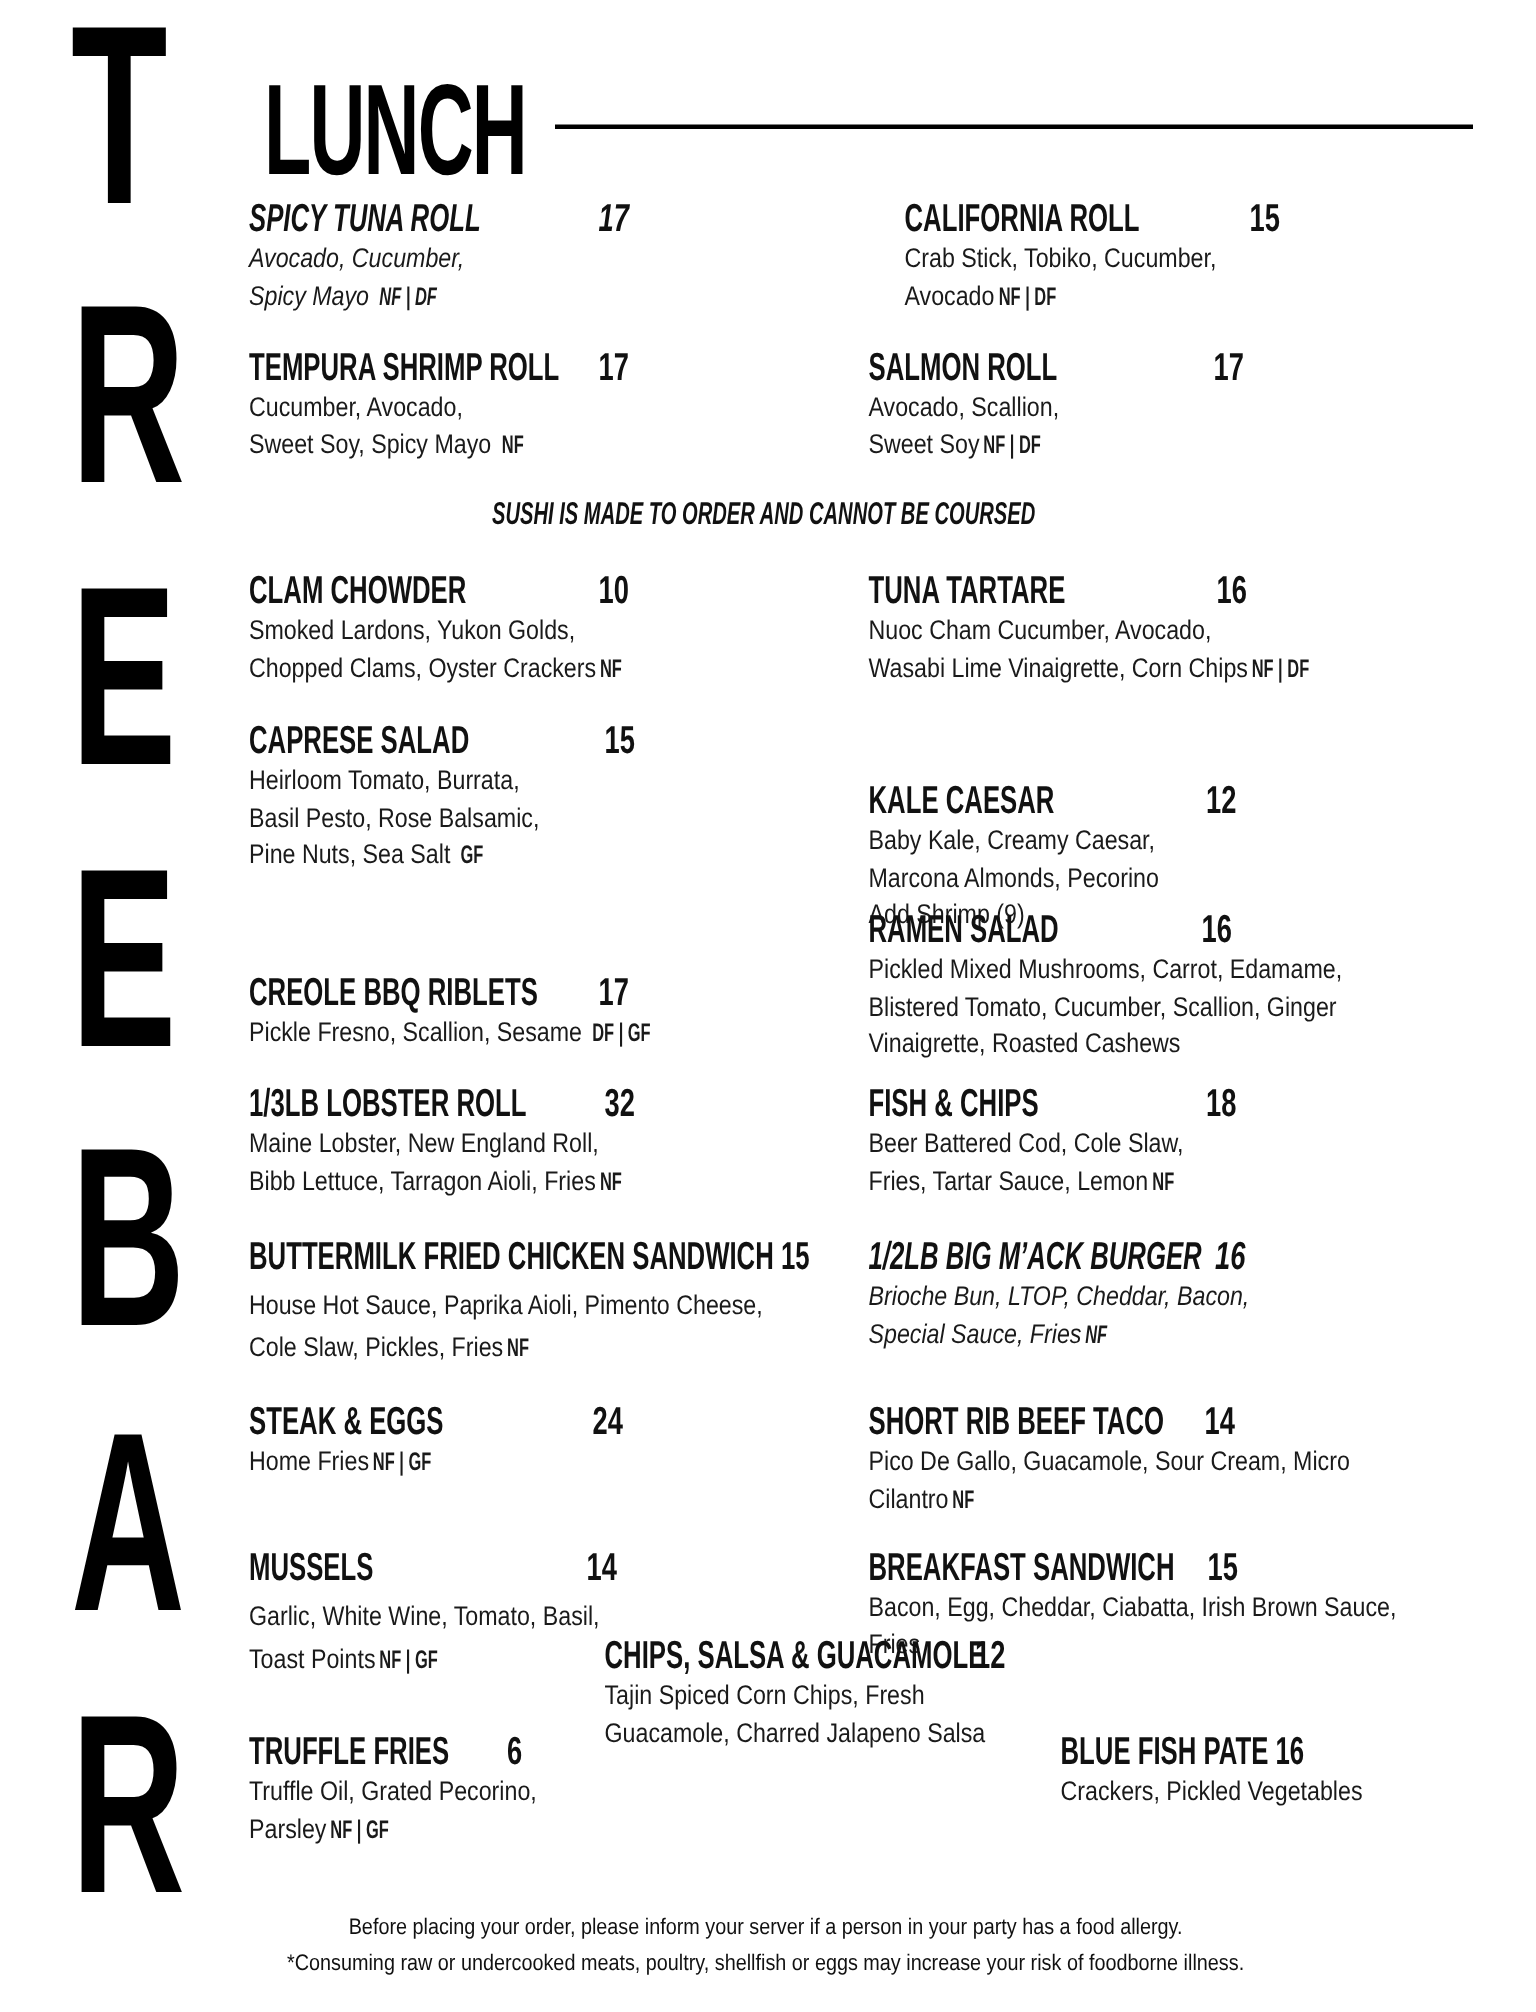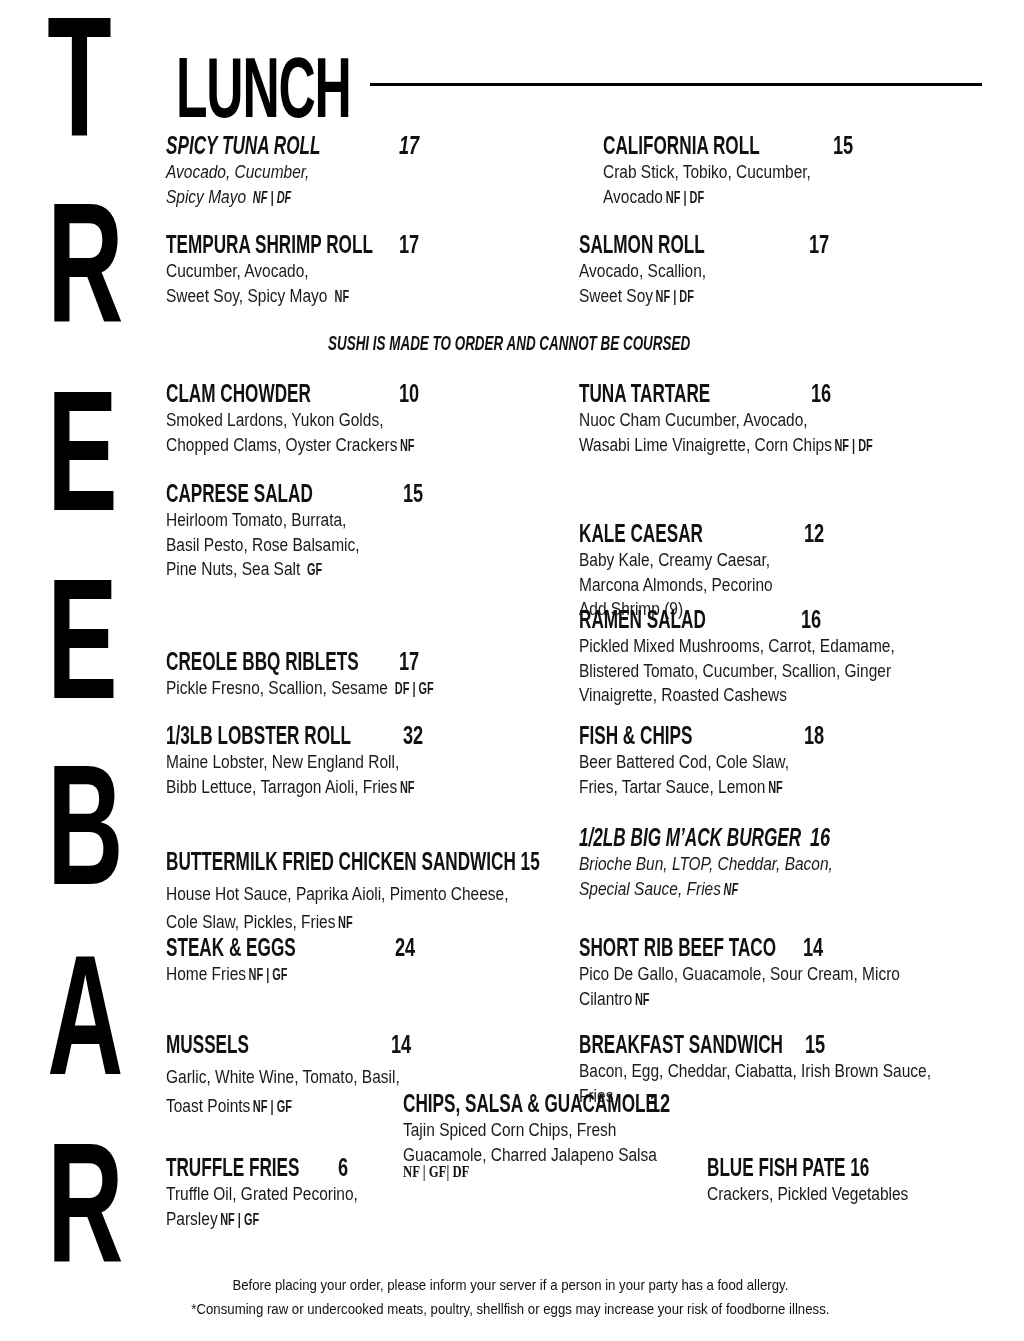--- a/index.html
+++ b/index.html
@@ -129,21 +129,21 @@
   <span class="iprice" style="left:237px;">32</span>
   <div class="idesc"><span>Maine Lobster, New England Roll,</span><br><span>Bibb Lettuce, Tarragon Aioli, Fries</span><span class="tags">NF</span></div>
 </div>
 
 <div class="item" style="left:579px; top:720px;">
   <span class="iname">FISH &amp; CHIPS</span>
   <span class="iprice" style="left:225px;">18</span>
   <div class="idesc"><span>Beer Battered Cod, Cole Slaw,</span><br><span>Fries, Tartar Sauce, Lemon</span><span class="tags">NF</span></div>
 </div>
 
-<div class="item" style="left:166px; top:822px;margin-top:24px;">
+<div class="item" style="left:166px; top:822px;">
   <span class="iname">BUTTERMILK FRIED CHICKEN SANDWICH 15</span>
   <div class="idesc" style="margin-top:4px; line-height:28px;"><span>House Hot Sauce, Paprika Aioli, Pimento Cheese,</span><br><span>Cole Slaw, Pickles, Fries</span><span class="tags">NF</span></div>
 </div>
 
 <div class="item" style="left:579px; top:822px;font-style:italic;">
   <span class="iname">1/2LB BIG M’ACK BURGER</span>
   <span class="iprice" style="left:231px;">16</span>
   <div class="idesc"><span>Brioche Bun, LTOP, Cheddar, Bacon,</span><br><span>Special Sauce, Fries</span><span class="tags">NF</span></div>
 </div>
 
@@ -174,21 +174,20 @@
 <div class="item" style="left:166px; top:1152px;">
   <span class="iname">TRUFFLE FRIES</span>
   <span class="iprice" style="left:172px;">6</span>
   <div class="idesc"><span>Truffle Oil, Grated Pecorino,</span><br><span>Parsley</span><span class="tags">NF | GF</span></div>
 </div>
 
 <div class="item" style="left:403px; top:1088px;">
   <span class="iname">CHIPS, SALSA &amp; GUACAMOLE</span>
   <span class="iprice" style="left:247px;">12</span>
   <div class="idesc"><span>Tajin Spiced Corn Chips, Fresh</span><br><span>Guacamole, Charred Jalapeno Salsa</span></div>
-  <div style="margin-top:-4px;"><span class="tags" style="margin-left:0; line-height:18px;">NF | GF| DF</span></div>
 </div>
 
 <div class="item" style="left:707px; top:1152px;">
   <span class="iname">BLUE FISH PATE 16</span>
   <div class="idesc"><span>Crackers, Pickled Vegetables</span></div>
 </div>
 
 <div class="footer" style="top:1276px;">Before placing your order, please inform your server if a person in your party has a food allergy.</div>
 <div class="footer" style="top:1300px;">*Consuming raw or undercooked meats, poultry, shellfish or eggs may increase your risk of foodborne illness.</div>
 

